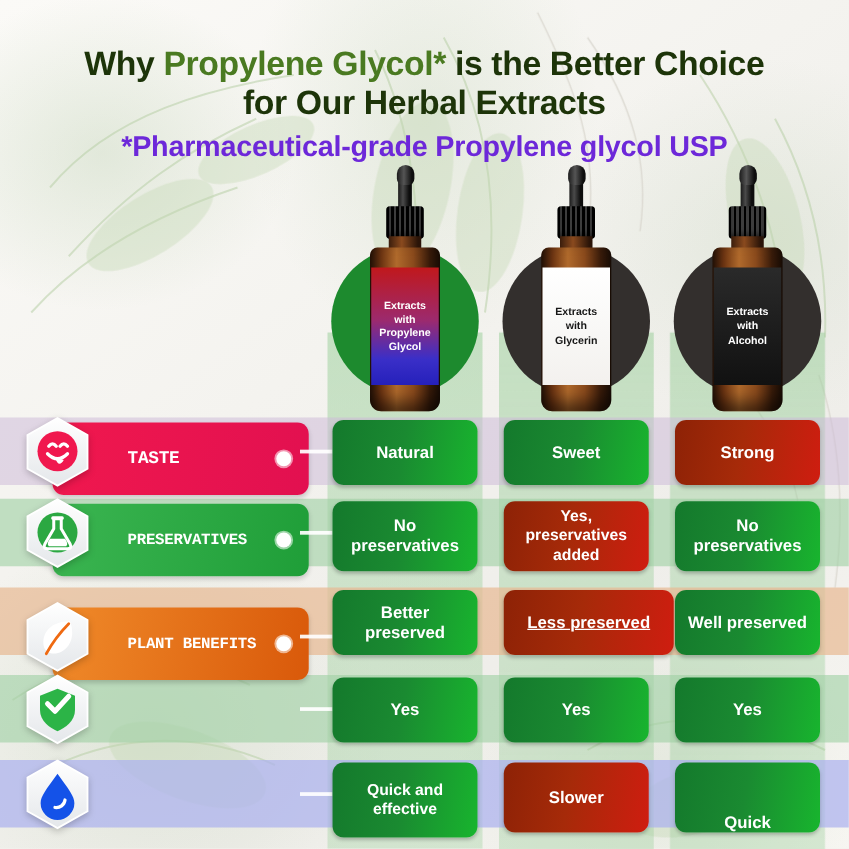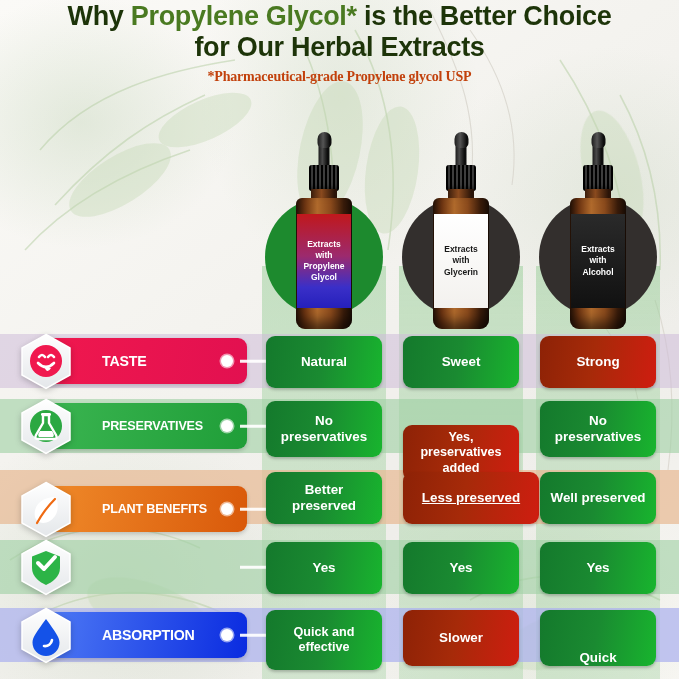--- a/index.html
+++ b/index.html
@@ -21,26 +21,26 @@
       radial-gradient(ellipse 260px 220px at 18% 86%, rgba(170,196,158,0.26), rgba(170,196,158,0) 72%),
       radial-gradient(ellipse 230px 200px at 78% 92%, rgba(170,196,158,0.20), rgba(170,196,158,0) 72%),
       linear-gradient(145deg,#fbfaf7 0%,#f4f3ef 40%,#efeeea 70%,#f7f6f2 100%);
   }
   #bg svg { position: absolute; inset: 0; width: 679px; height: 679px; }
 
   
   #header { position: absolute; top: 0; left: 0; width: 679px; text-align: center; z-index: 6; }
   .title {
     font-size: 27px; font-weight: 700; letter-spacing: -0.3px;
-    color: #1d3409; line-height: 1.14; padding-top: 1px;
+    color: #1d3409; line-height: 1.14; padding-top: 36px;
   }
   .title .hl { color: #4a7a21; }
   .subtitle {
-    font-size: 14px; font-weight: 700; color: #c2410c;
-    margin-top: 6px; letter-spacing: -0.2px; font-family: Liberation Serif, serif;
+    font-size: 23px; font-weight: 700; color: #6d28d9;
+    margin-top: 6px; letter-spacing: -0.2px;
   }
 
   
   .colband {
     position: absolute; top: 266px; height: 413px;
     background: linear-gradient(180deg, rgba(150,205,150,0.50) 0%, rgba(150,205,150,0.40) 40%, rgba(150,205,150,0.34) 100%);
     z-index: 1;
   }
 
   
@@ -86,24 +86,24 @@
     display: flex; align-items: center; justify-content: center; text-align: center;
     font-size: 8.5px; font-weight: 700; line-height: 1.32; padding: 0 2px;
   }
   .label.pg { background: linear-gradient(180deg,#c0181c 0%,#9c2a6e 45%,#3a2fc8 78%,#2520bb 100%); color: #fff; }
   .label.gly { background: linear-gradient(180deg,#ffffff 0%,#f3f1ee 100%); color: #181818; font-weight: 700; }
   .label.alc { background: linear-gradient(180deg,#2a2a2a 0%,#111 100%); color: #fff; }
 
   
   .pill-row { position: absolute; left: 0; z-index: 5; height: 46px; }
   .pill {
-    position: absolute; left: 42px; top: 0; height: 46px; width: 205px;
+    position: absolute; left: 42px; top: 0; height: 58px; width: 205px;
     border-radius: 9px; display: flex; align-items: center;
     padding-left: 60px; color: #fff; font-weight: 700; font-size: 14.2px;
-    letter-spacing: -0.2px; box-shadow: 0 2px 4px rgba(0,0,0,.18);
+    letter-spacing: -0.2px; box-shadow: 0 2px 4px rgba(0,0,0,.18); font-family: Liberation Mono, monospace;
   }
   .pill.small { font-size: 12.6px; }
   .hexicon {
     position: absolute; left: 18px; top: -5px; width: 56px; height: 57px; z-index: 2;
     filter: drop-shadow(0 2px 3px rgba(0,0,0,.22));
   }
   .dot {
     position: absolute; right: 14px; top: 50%; transform: translateY(-50%);
     width: 12px; height: 12px; border-radius: 50%;
     background: #fff; box-shadow: 0 0 0 1.5px rgba(255,255,255,.55);
@@ -308,41 +308,37 @@
           <linearGradient id="hxwater-drop-icon" x1="0" y1="0" x2="0" y2="1">
             <stop offset="0" stop-color="#ffffff"></stop>
             <stop offset="1" stop-color="#e4e7ea"></stop>
           </linearGradient>
         </defs>
         <path d="M28 1.5 L52 15 v27 L28 55.5 L4 42 V15 z" fill="url(#hxwater-drop-icon)" stroke="#fff" stroke-width="1.5"></path>
         <path d="M28 12 C19 24.5, 14.5 30, 14.5 35.5 a13.5 13.5 0 0 0 27 0 C41.5 30, 37 24.5, 28 12 z" fill="#1452e8"></path>
         <path d="M28 13 C20 24, 16 29, 16 34 a12 12 0 0 0 24 0 c0 -5 -4 -10 -12 -21 z" fill="#fff" opacity=".0"></path>
         <path d="M34 33 a7 7 0 0 1 -8 6" stroke="#fff" stroke-width="2.6" fill="none" stroke-linecap="round"></path>
       </svg>
-      <div class="pill" style="background: linear-gradient(100deg, rgb(79, 123, 245), rgb(10, 43, 224));">
-        <span>ABSORPTION</span>
-        <span class="dot"></span>
-      </div>
       <span class="connector"></span>
     </div>
   </div>
 <div id="cells">
     <div class="cell green" style="left: 266px; width: 116px; top: 336px; height: 52px;">
       <span>Natural</span>
     </div>
     <div class="cell green" style="left: 403px; width: 116px; top: 336px; height: 52px; justify-content: center;">
       <span>Sweet</span>
     </div>
     <div class="cell red" style="left: 540px; width: 116px; top: 336px; height: 52px;">
       <span>Strong</span>
     </div>
     <div class="cell green" style="left: 266px; width: 116px; top: 401px; height: 56px;">
       <span>No preservatives</span>
     </div>
-    <div class="cell red tight" style="left: 403px; width: 116px; top: 401px; height: 56px; margin-top: 24px;">
+    <div class="cell red tight" style="left: 403px; width: 116px; top: 401px; height: 56px;">
       <span>Yes, preservatives added</span>
     </div>
     <div class="cell green" style="left: 540px; width: 116px; top: 401px; height: 56px;">
       <span>No preservatives</span>
     </div>
     <div class="cell green" style="left: 266px; width: 116px; top: 472px; height: 52px;">
       <span>Better preserved</span>
     </div>
     <div class="cell red" style="left: 403px; width: 136px; top: 472px; height: 52px; text-decoration: underline;">
       <span>Less preserved</span>

